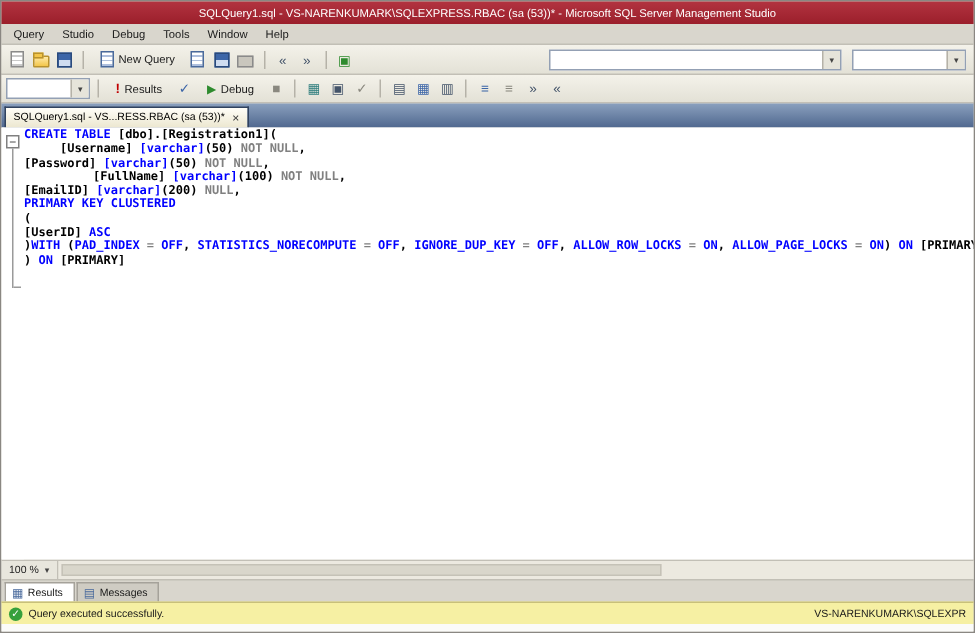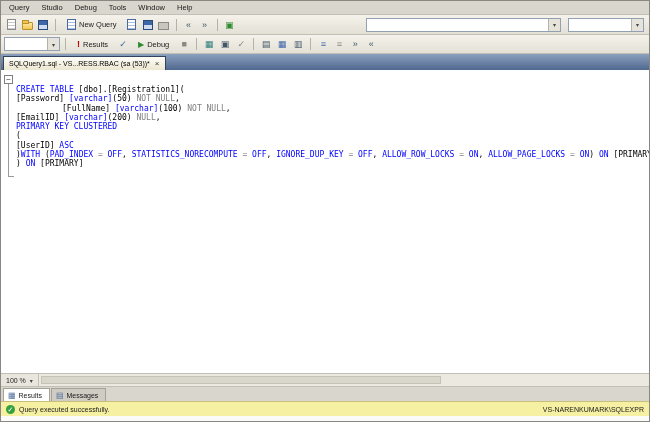--- a/index.html
+++ b/index.html
@@ -112,21 +112,21 @@
     font-size: 8px; line-height: 7px; text-align: center; color: #333; cursor: default;
   }
   .fold-line {
     position: absolute; left: 7px; top: 14px; height: 93px;
     border-left: 1px solid #9a9a9a;
   }
   .fold-line::after {
     content: ""; position: absolute; bottom: 0; left: 0; width: 5px;
     border-bottom: 1px solid #9a9a9a;
   }
-  .code { flex: 1; padding-top: 15px; overflow: hidden; }
+  .code { flex: 1; padding-top: 0; overflow: hidden; font-weight: bold; }
   .code-line {
     height: 9.3px; font-family: "DejaVu Sans Mono", monospace;
     font-size: 8px; line-height: 9.3px; white-space: pre;
   }
   
   .editor-bottom { flex: none; height: 13px; display: flex; border-top: 1px solid #c2bfb6; background: #e8e6dd; }
   .zoom {
     flex: none; display: flex; align-items: center; gap: 4px;
     font-size: 7px; color: #222; padding: 0 5px;
     border-right: 1px solid #c2bfb6; cursor: default;
@@ -161,20 +161,23 @@
     background: #36a03c; color: #fff; font-size: 7px; line-height: 9px; text-align: center;
   }
   .status-right { margin-left: auto; }
   .bottom-filler { flex: none; height: 5px; background: #fbfbf9; }
 </style>
 </head>
 <body>
 
 <div class="window">
 
+  <div class="titlebar">
+    <span>SQLQuery1.sql - VS-NARENKUMARK\SQLEXPRESS.RBAC (sa (53))* - Microsoft SQL Server Management Studio</span>
+  </div>
 
   <div class="menubar">
     <span class="menu-item">Query</span>
     <span class="menu-item">Studio</span>
     <span class="menu-item">Debug</span>
     <span class="menu-item">Tools</span>
     <span class="menu-item">Window</span>
     <span class="menu-item">Help</span>
   </div>
 
@@ -256,20 +259,21 @@
     </div>
   </div>
 
   <div class="editor">
     <div class="fold-margin">
       <div class="fold-box">−</div>
       <div class="fold-line"></div>
     </div>
     <div class="code">
         <div class="code-line"><span style="color: rgb(0, 0, 255);">CREATE TABLE</span><span style="color: rgb(0, 0, 0);"> [dbo].[Registration1](</span></div>
+        <div class="code-line"><span style="color: rgb(0, 0, 0);">     [Username] </span><span style="color: rgb(0, 0, 255);">[varchar]</span><span style="color: rgb(0, 0, 0);">(50) </span><span style="color: rgb(128, 128, 128);">NOT NULL</span><span style="color: rgb(0, 0, 0);">,</span></div>
         <div class="code-line"><span style="color: rgb(0, 0, 0);">[Password] </span><span style="color: rgb(0, 0, 255);">[varchar]</span><span style="color: rgb(0, 0, 0);">(50) </span><span style="color: rgb(128, 128, 128);">NOT NULL</span><span style="color: rgb(0, 0, 0);">,</span></div>
         <div class="code-line"><span style="color: rgb(0, 0, 0); margin-left: 46px;">[FullName] </span><span style="color: rgb(0, 0, 255);">[varchar]</span><span style="color: rgb(0, 0, 0);">(100) </span><span style="color: rgb(128, 128, 128);">NOT NULL</span><span style="color: rgb(0, 0, 0);">,</span></div>
         <div class="code-line"><span style="color: rgb(0, 0, 0);">[EmailID] </span><span style="color: rgb(0, 0, 255);">[varchar]</span><span style="color: rgb(0, 0, 0);">(200) </span><span style="color: rgb(128, 128, 128);">NULL</span><span style="color: rgb(0, 0, 0);">,</span></div>
         <div class="code-line"><span style="color: rgb(0, 0, 255);">PRIMARY KEY CLUSTERED</span></div>
         <div class="code-line"><span style="color: rgb(0, 0, 0);">(</span></div>
         <div class="code-line"><span style="color: rgb(0, 0, 0);">[UserID] </span><span style="color: rgb(0, 0, 255);">ASC</span></div>
         <div class="code-line"><span style="color: rgb(0, 0, 0);">)</span><span style="color: rgb(0, 0, 255);">WITH</span><span style="color: rgb(0, 0, 0);"> (</span><span style="color: rgb(0, 0, 255);">PAD_INDEX </span><span style="color: rgb(128, 128, 128);">= </span><span style="color: rgb(0, 0, 255);">OFF</span><span style="color: rgb(0, 0, 0);">, </span><span style="color: rgb(0, 0, 255);">STATISTICS_NORECOMPUTE </span><span style="color: rgb(128, 128, 128);">= </span><span style="color: rgb(0, 0, 255);">OFF</span><span style="color: rgb(0, 0, 0);">, </span><span style="color: rgb(0, 0, 255);">IGNORE_DUP_KEY </span><span style="color: rgb(128, 128, 128);">= </span><span style="color: rgb(0, 0, 255);">OFF</span><span style="color: rgb(0, 0, 0);">, </span><span style="color: rgb(0, 0, 255);">ALLOW_ROW_LOCKS </span><span style="color: rgb(128, 128, 128);">= </span><span style="color: rgb(0, 0, 255);">ON</span><span style="color: rgb(0, 0, 0);">, </span><span style="color: rgb(0, 0, 255);">ALLOW_PAGE_LOCKS </span><span style="color: rgb(128, 128, 128);">= </span><span style="color: rgb(0, 0, 255);">ON</span><span style="color: rgb(0, 0, 0);">) </span><span style="color: rgb(0, 0, 255);">ON</span><span style="color: rgb(0, 0, 0);"> [PRIMARY]</span></div>
         <div class="code-line"><span style="color: rgb(0, 0, 0);">) </span><span style="color: rgb(0, 0, 255);">ON</span><span style="color: rgb(0, 0, 0);"> [PRIMARY]</span></div>
         <div class="code-line"></div>
         <div class="code-line"></div>

